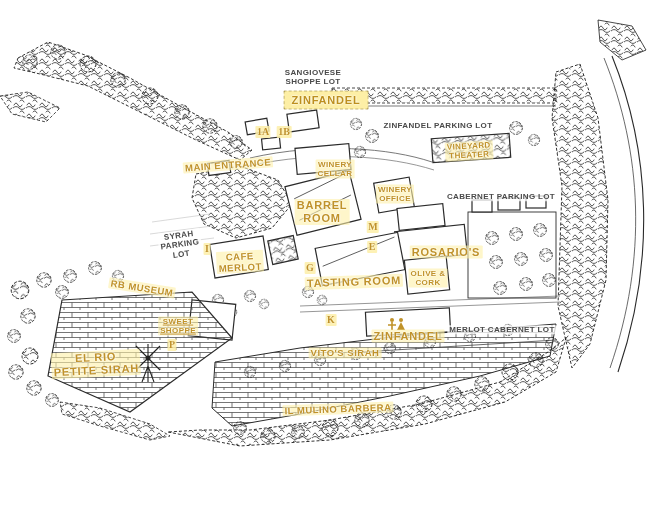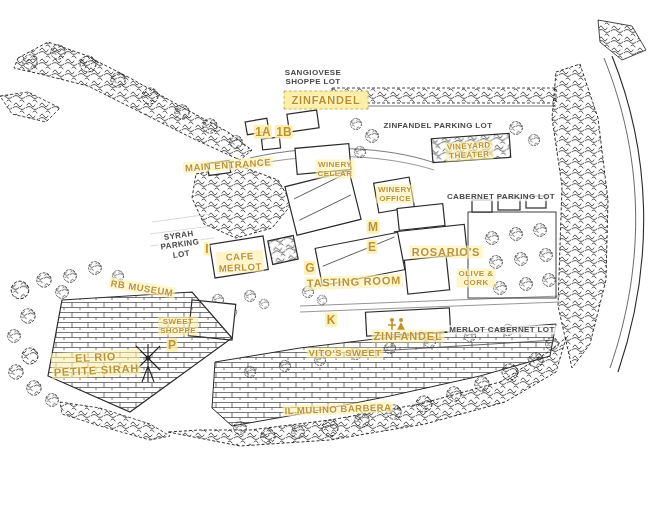--- a/index.html
+++ b/index.html
@@ -20,23 +20,23 @@
   .gold-lg{font-size:11px;letter-spacing:.8px;}
   .black{
     color:#4a4a4a;font-weight:600;font-size:8px;letter-spacing:.35px;
     background:rgba(255,255,255,.75);text-shadow:none;
   }
   .boxed{
     border:1px dashed #8d7930;background:#fdefa6;padding:2px 7px;color:#bd8f1e;
   }
   .mk{
     position:absolute;transform:translate(-50%,-50%);
-    font-size:12px;font-weight:bold;color:var(--gold);
+    font-size:10px;font-weight:bold;color:var(--gold);
     background:rgba(253,238,168,.85);padding:0 1.5px;line-height:1.2;
-    text-shadow:0 0 1px #fff;border-radius:1px;
+    text-shadow:0 0 1px #fff;border-radius:1px;font-family:Liberation Serif, serif;
   }
 </style>
 </head>
 <body>
 
 <div class="stage">
 
   <svg class="art" width="672" height="510" viewBox="0 0 672 510">
     <defs>
       <pattern id="scrib" width="13" height="11" patternUnits="userSpaceOnUse">
@@ -211,36 +211,38 @@
       <div class="lbl black" style="left: 313px; top: 77px; transform: translate(-50%, -50%) rotate(0deg);">SANGIOVESE
 SHOPPE LOT</div>
       <div class="lbl black" style="left: 438px; top: 126px; transform: translate(-50%, -50%) rotate(0deg);">ZINFANDEL PARKING LOT</div>
       <div class="lbl gold" style="left: 228px; top: 165px; transform: translate(-50%, -50%) rotate(-4deg);">MAIN ENTRANCE</div>
       <div class="lbl gold-sm" style="left: 335px; top: 169px; transform: translate(-50%, -50%) rotate(0deg);">WINERY
 CELLAR</div>
       <div class="lbl gold-sm" style="left: 469px; top: 151px; transform: translate(-50%, -50%) rotate(-3deg);">VINEYARD
 THEATER</div>
       <div class="lbl gold-sm" style="left: 395px; top: 194px; transform: translate(-50%, -50%) rotate(0deg);">WINERY
 OFFICE</div>
+      <div class="lbl gold-lg" style="left: 322px; top: 212px; transform: translate(-50%, -50%) rotate(0deg);">BARREL
+ROOM</div>
       <div class="lbl black" style="left: 501px; top: 197px; transform: translate(-50%, -50%) rotate(0deg); text-align: center;">CABERNET PARKING LOT</div>
       <div class="lbl black" style="left: 180px; top: 245px; transform: translate(-50%, -50%) rotate(-8deg);">SYRAH
 PARKING
 LOT</div>
       <div class="lbl gold-lg" style="left: 446px; top: 252px; transform: translate(-50%, -50%) rotate(0deg);">ROSARIO'S</div>
       <div class="lbl gold" style="left: 240px; top: 262px; transform: translate(-50%, -50%) rotate(-3deg);">CAFE
 MERLOT</div>
       <div class="lbl gold-lg" style="left: 354px; top: 282px; transform: translate(-50%, -50%) rotate(-2deg);">TASTING ROOM</div>
-      <div class="lbl gold-sm" style="left: 428px; top: 278px; transform: translate(-50%, -50%) rotate(0deg); margin-left: 48px;">OLIVE &amp;
+      <div class="lbl gold-sm" style="left: 428px; top: 278px; transform: translate(-50%, -50%) rotate(0deg);">OLIVE &amp;
 CORK</div>
       <div class="lbl gold" style="left: 142px; top: 288px; transform: translate(-50%, -50%) rotate(9deg);">RB MUSEUM</div>
-      <div class="lbl gold-sm" style="left: 178px; top: 326px; transform: translate(-50%, -50%) rotate(0deg);">SWEET
+      <div class="lbl gold-sm" style="left: 178px; top: 326px; transform: translate(-50%, -50%) rotate(0deg); text-decoration: underline;">SWEET
 SHOPPE</div>
       <div class="lbl black" style="left: 502px; top: 330px; transform: translate(-50%, -50%) rotate(0deg);">MERLOT CABERNET LOT</div>
       <div class="lbl gold-lg" style="left: 408px; top: 336px; transform: translate(-50%, -50%) rotate(0deg);">ZINFANDEL</div>
-      <div class="lbl gold" style="left: 345px; top: 353px; transform: translate(-50%, -50%) rotate(0deg);">VITO'S SWEET</div>
+      <div class="lbl gold" style="left: 345px; top: 353px; transform: translate(-50%, -50%) rotate(0deg);">VITO'S SIRAH</div>
       <div class="lbl gold-lg" style="left: 96px; top: 364px; transform: translate(-50%, -50%) rotate(-3deg);">EL RIO
 PETITE SIRAH</div>
       <div class="lbl gold" style="left: 338px; top: 409px; transform: translate(-50%, -50%) rotate(-2deg);">IL MULINO BARBERA</div>
     </div>
 
   <div class="layer">
       <span class="mk" style="left: 263px; top: 132px;">1A</span>
       <span class="mk" style="left: 284px; top: 132px;">1B</span>
       <span class="mk" style="left: 373px; top: 227px;">M</span>
       <span class="mk" style="left: 372px; top: 247px;">E</span>

